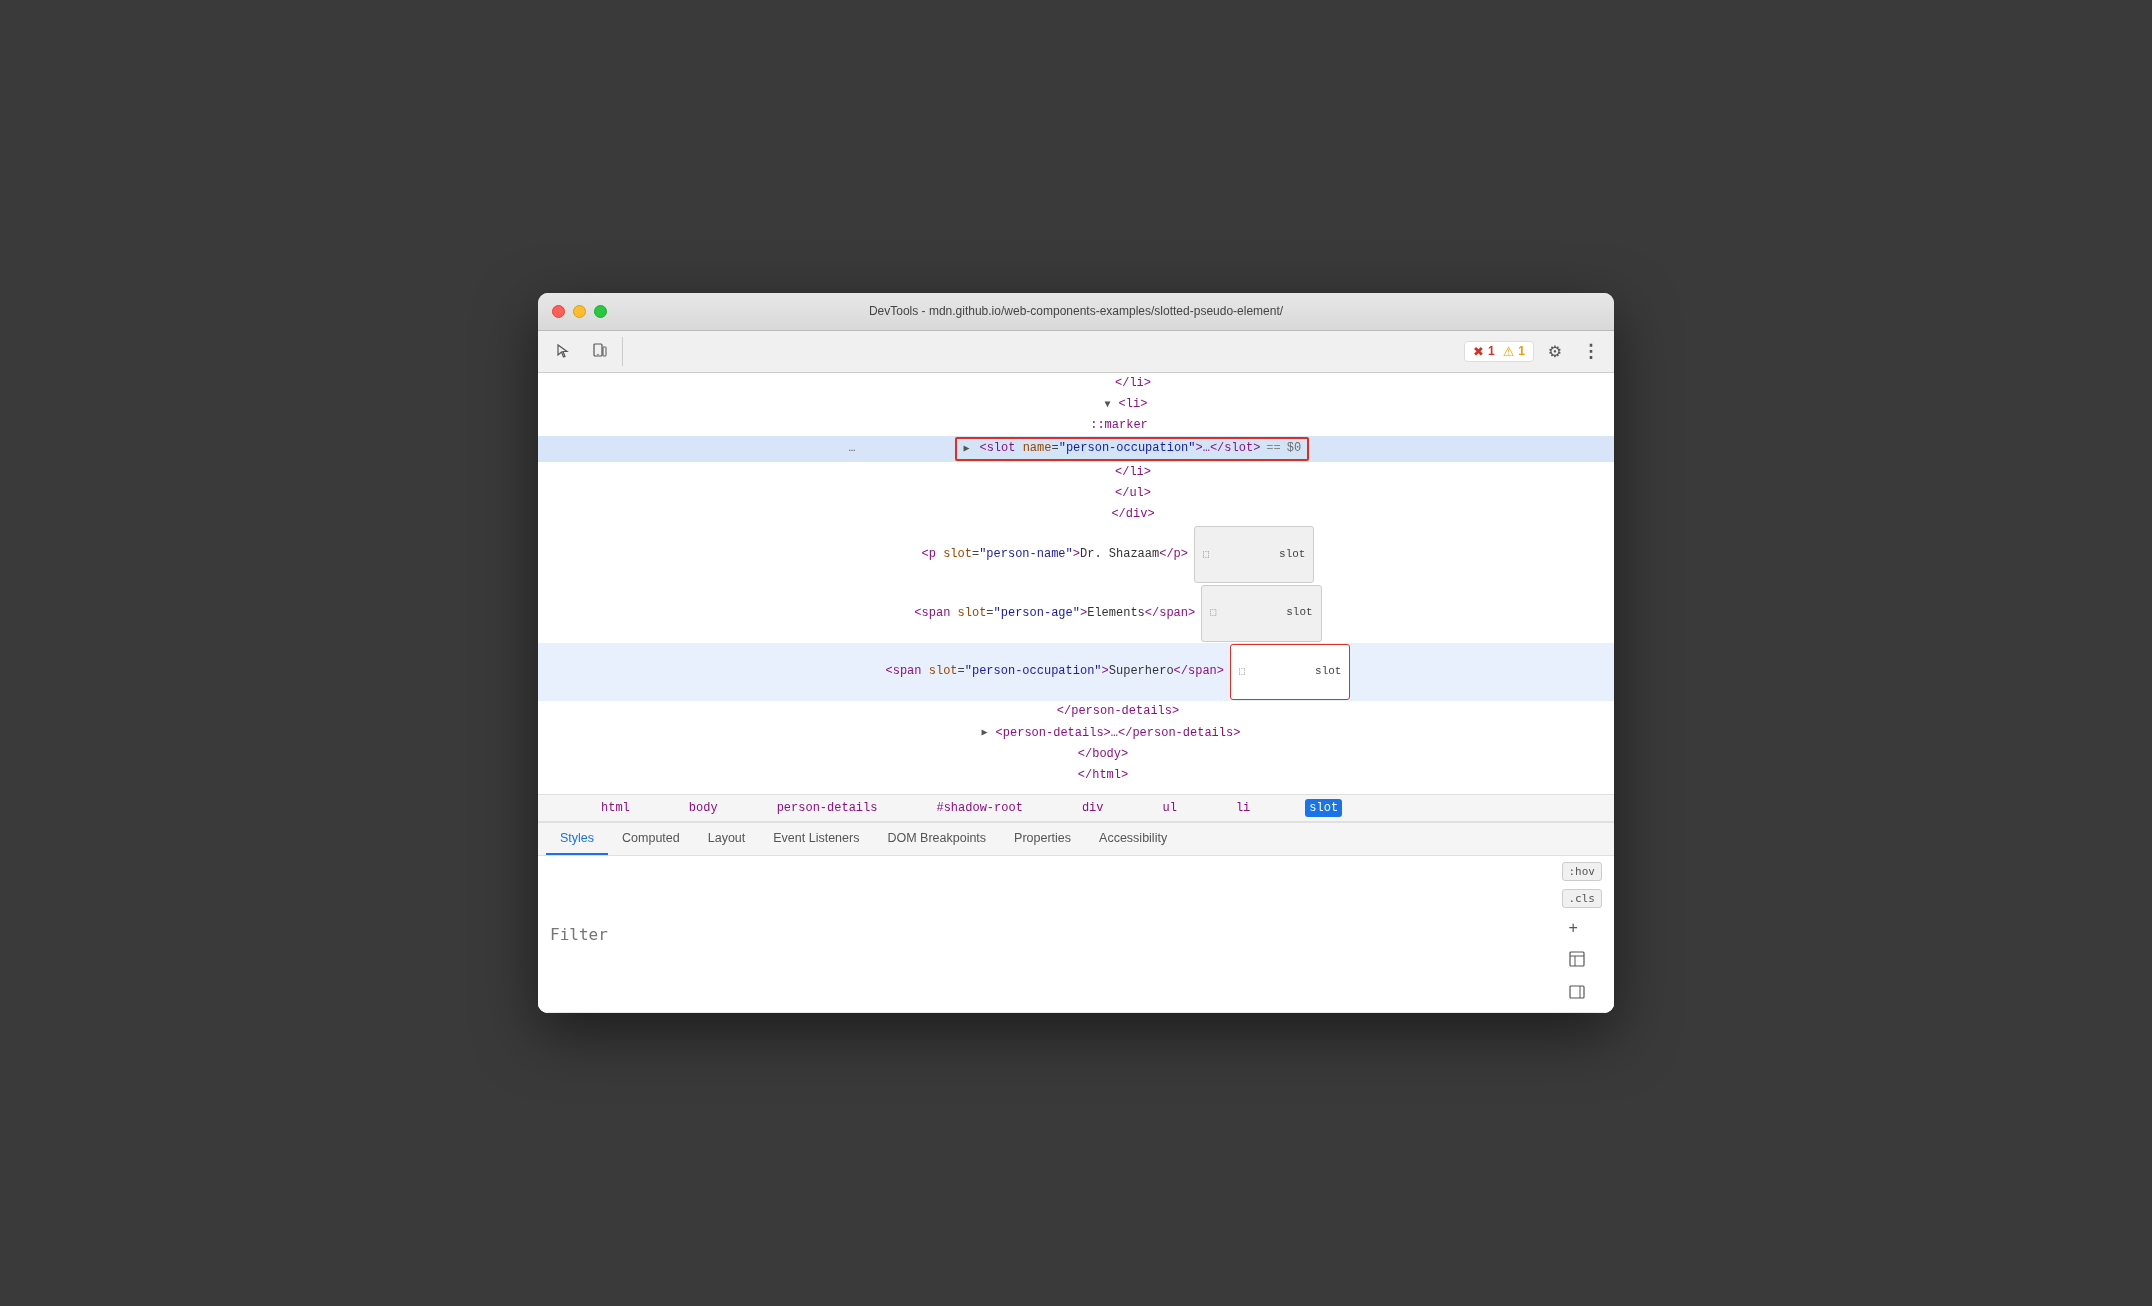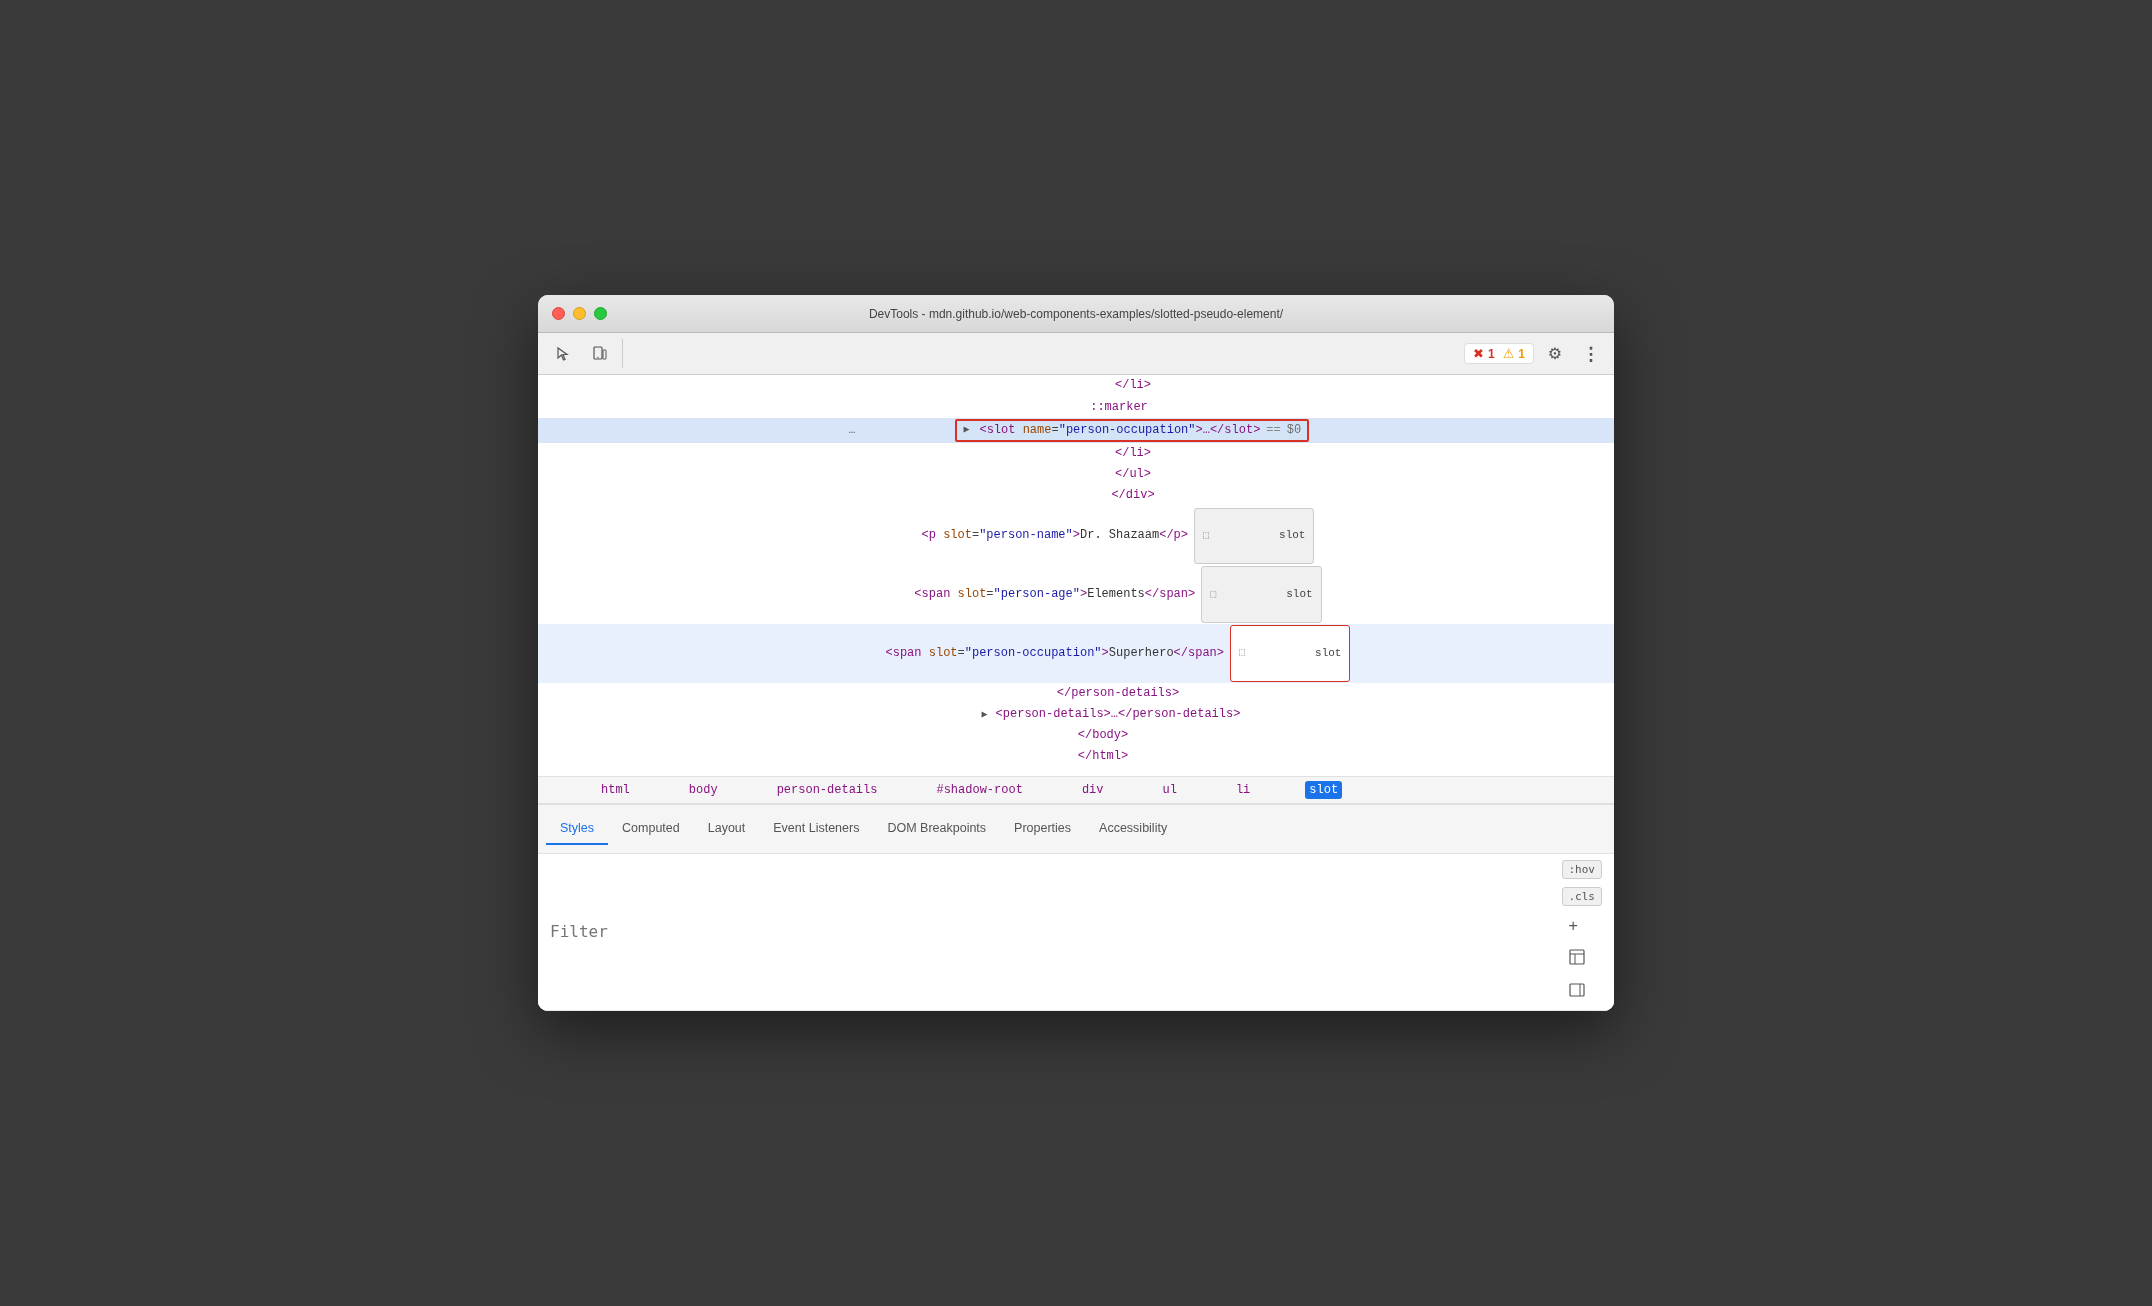--- a/index.html
+++ b/index.html
@@ -277,21 +277,21 @@
     .bottom-panel {
       background: #fff;
       border-top: 1px solid #e0e0e0;
     }
 
     .bottom-tabs {
       display: flex;
       align-items: stretch;
       border-bottom: 1px solid #e0e0e0;
       background: #f5f5f5;
-      padding: 8px 8px;
+      padding: 0 8px;
     }
 
     .bottom-tab {
       padding: 8px 14px;
       font-size: 12.5px;
       color: #555;
       cursor: pointer;
       border-bottom: 2px solid transparent;
       white-space: nowrap;
     }
@@ -397,20 +397,24 @@
   </div>
 
   <div class="devtools-body">
     <div class="elements-panel">
 
       <div class="xml-line indent-3">
         <span class="triangle spacer"></span>
         <span class="tag">&lt;/li&gt;</span>
       </div>
 
+      <div class="xml-line indent-3">
+        <span class="triangle open"></span>
+        <span class="tag">&lt;li&gt;</span>
+      </div>
 
       <div class="xml-line indent-4">
         <span class="triangle spacer"></span>
         <span class="pseudo">::marker</span>
       </div>
 
       <div class="xml-line indent-4 selected" style="padding-left: 0; display: flex; align-items: center;">
         <span class="dots-btn">…</span>
         <span style="padding-left: 80px; display: flex; align-items: center;">
           <span class="triangle spacer"></span>

